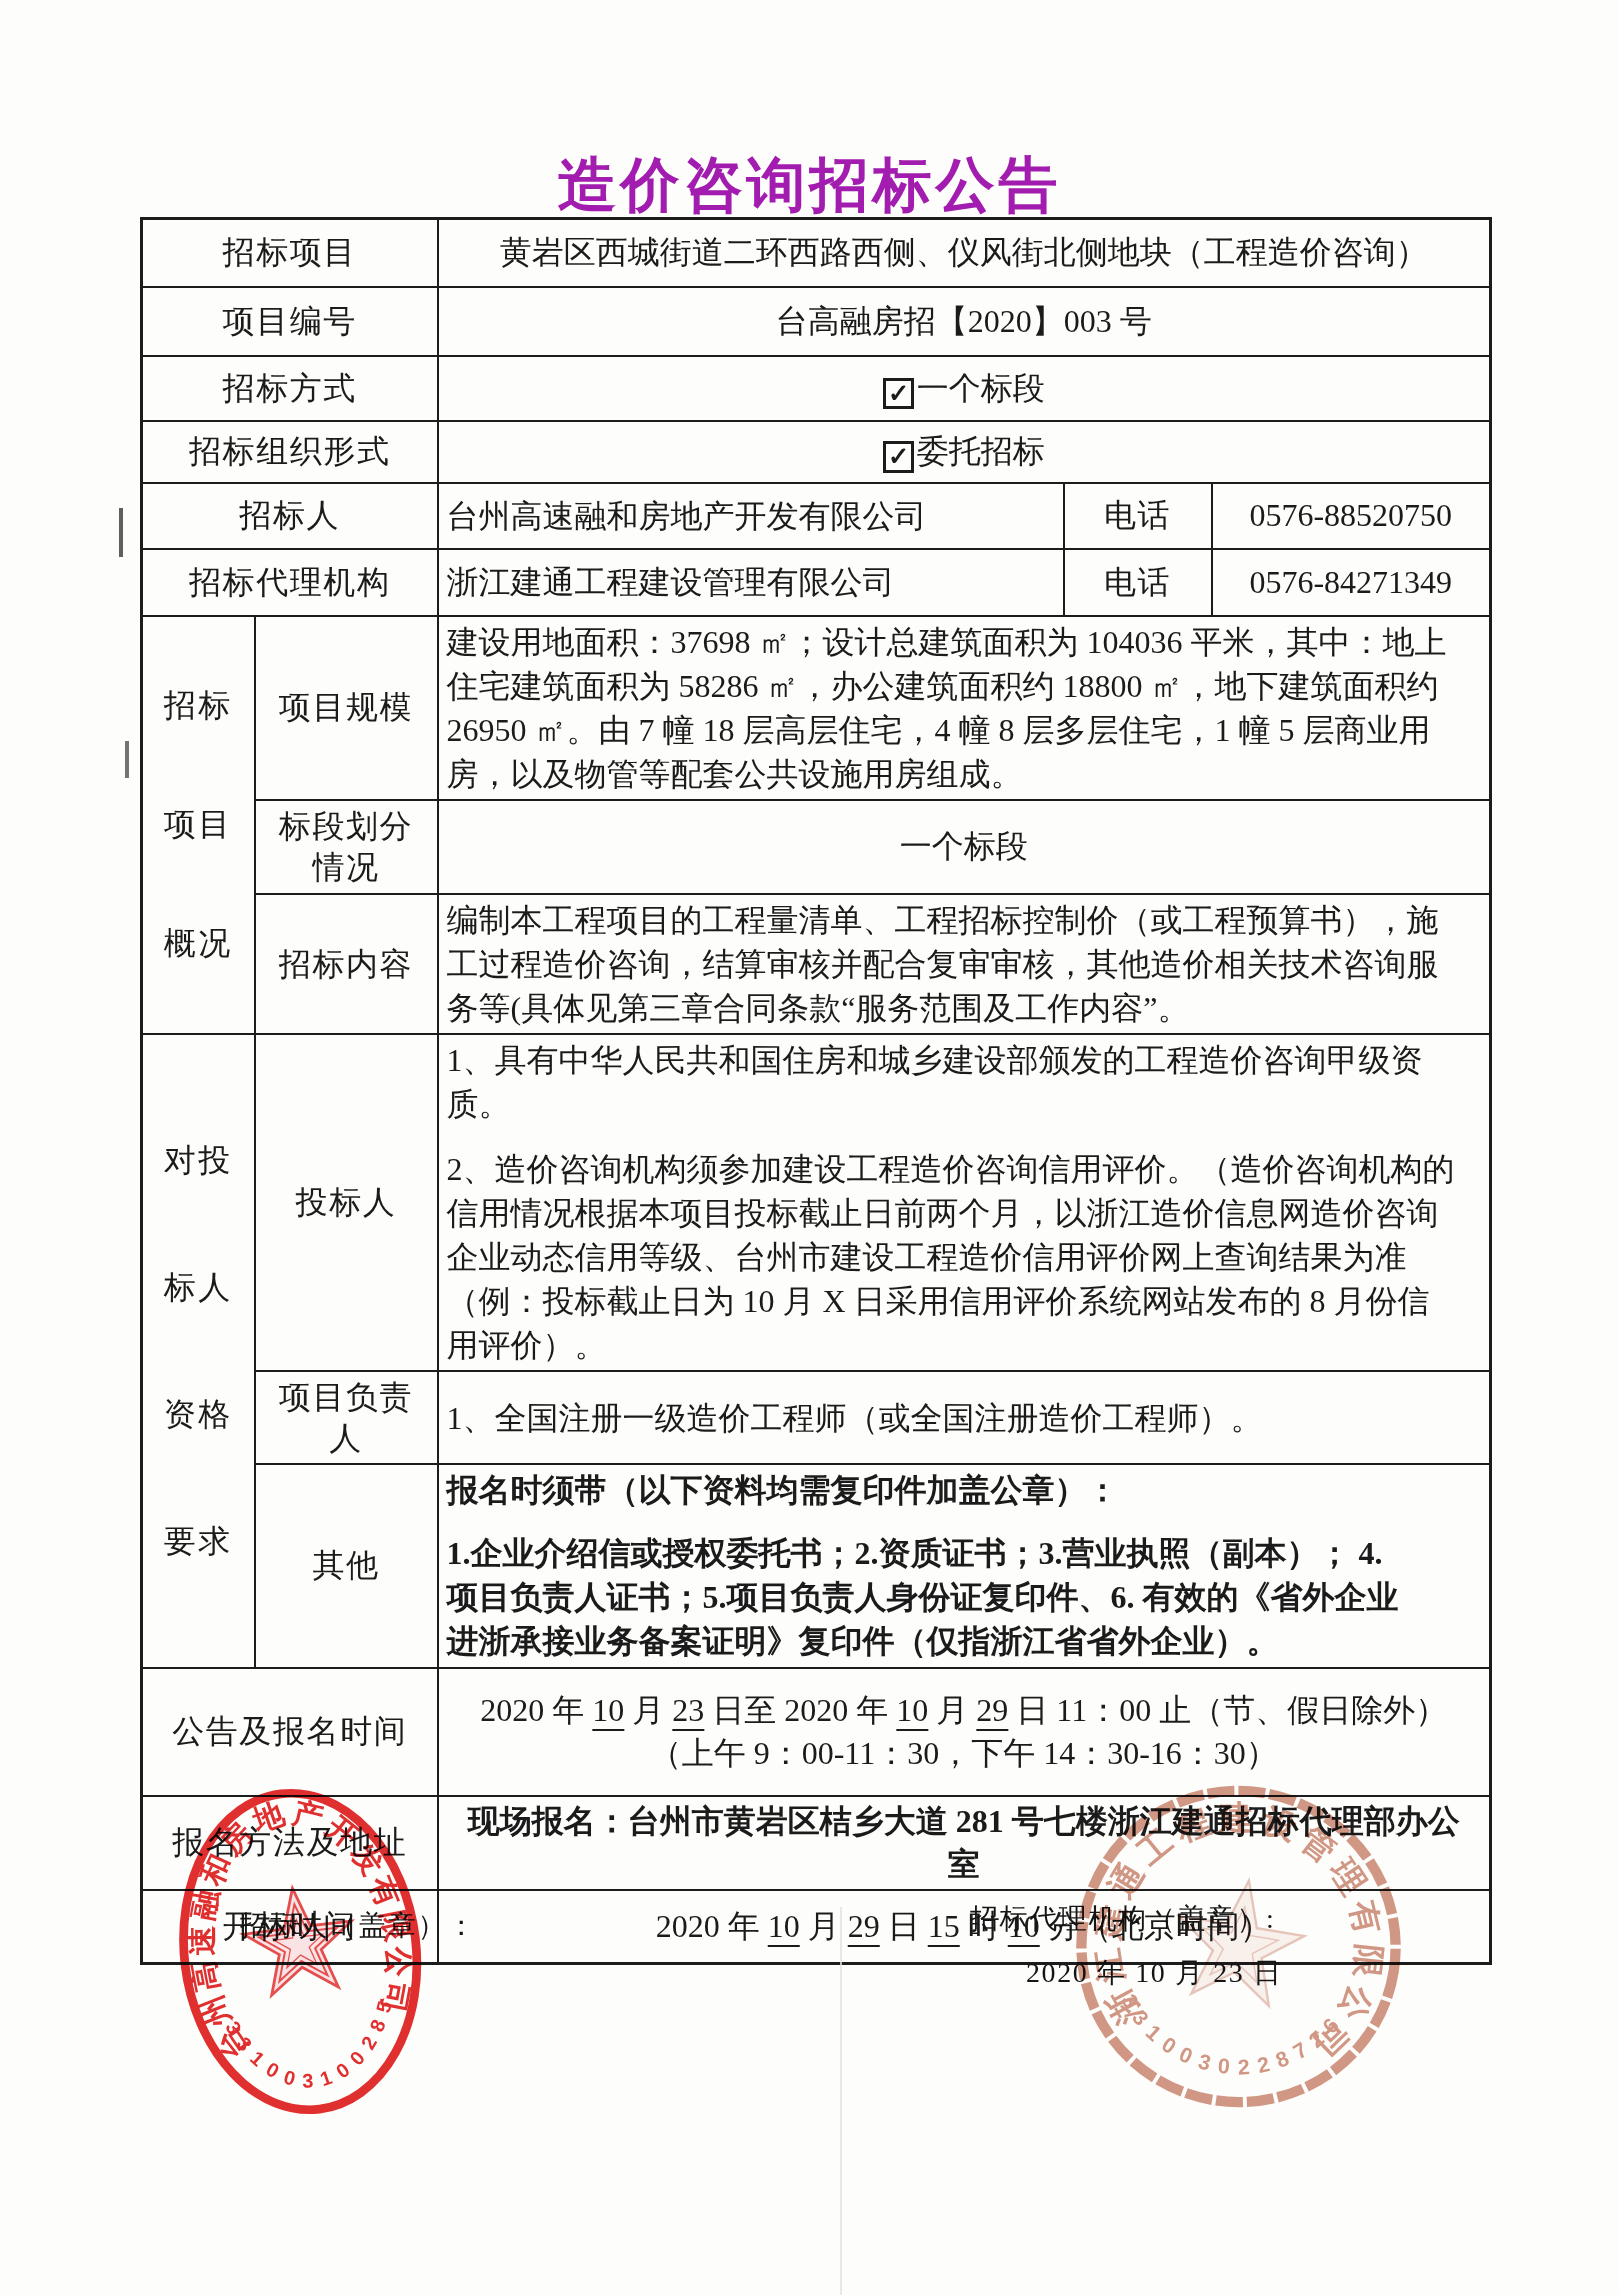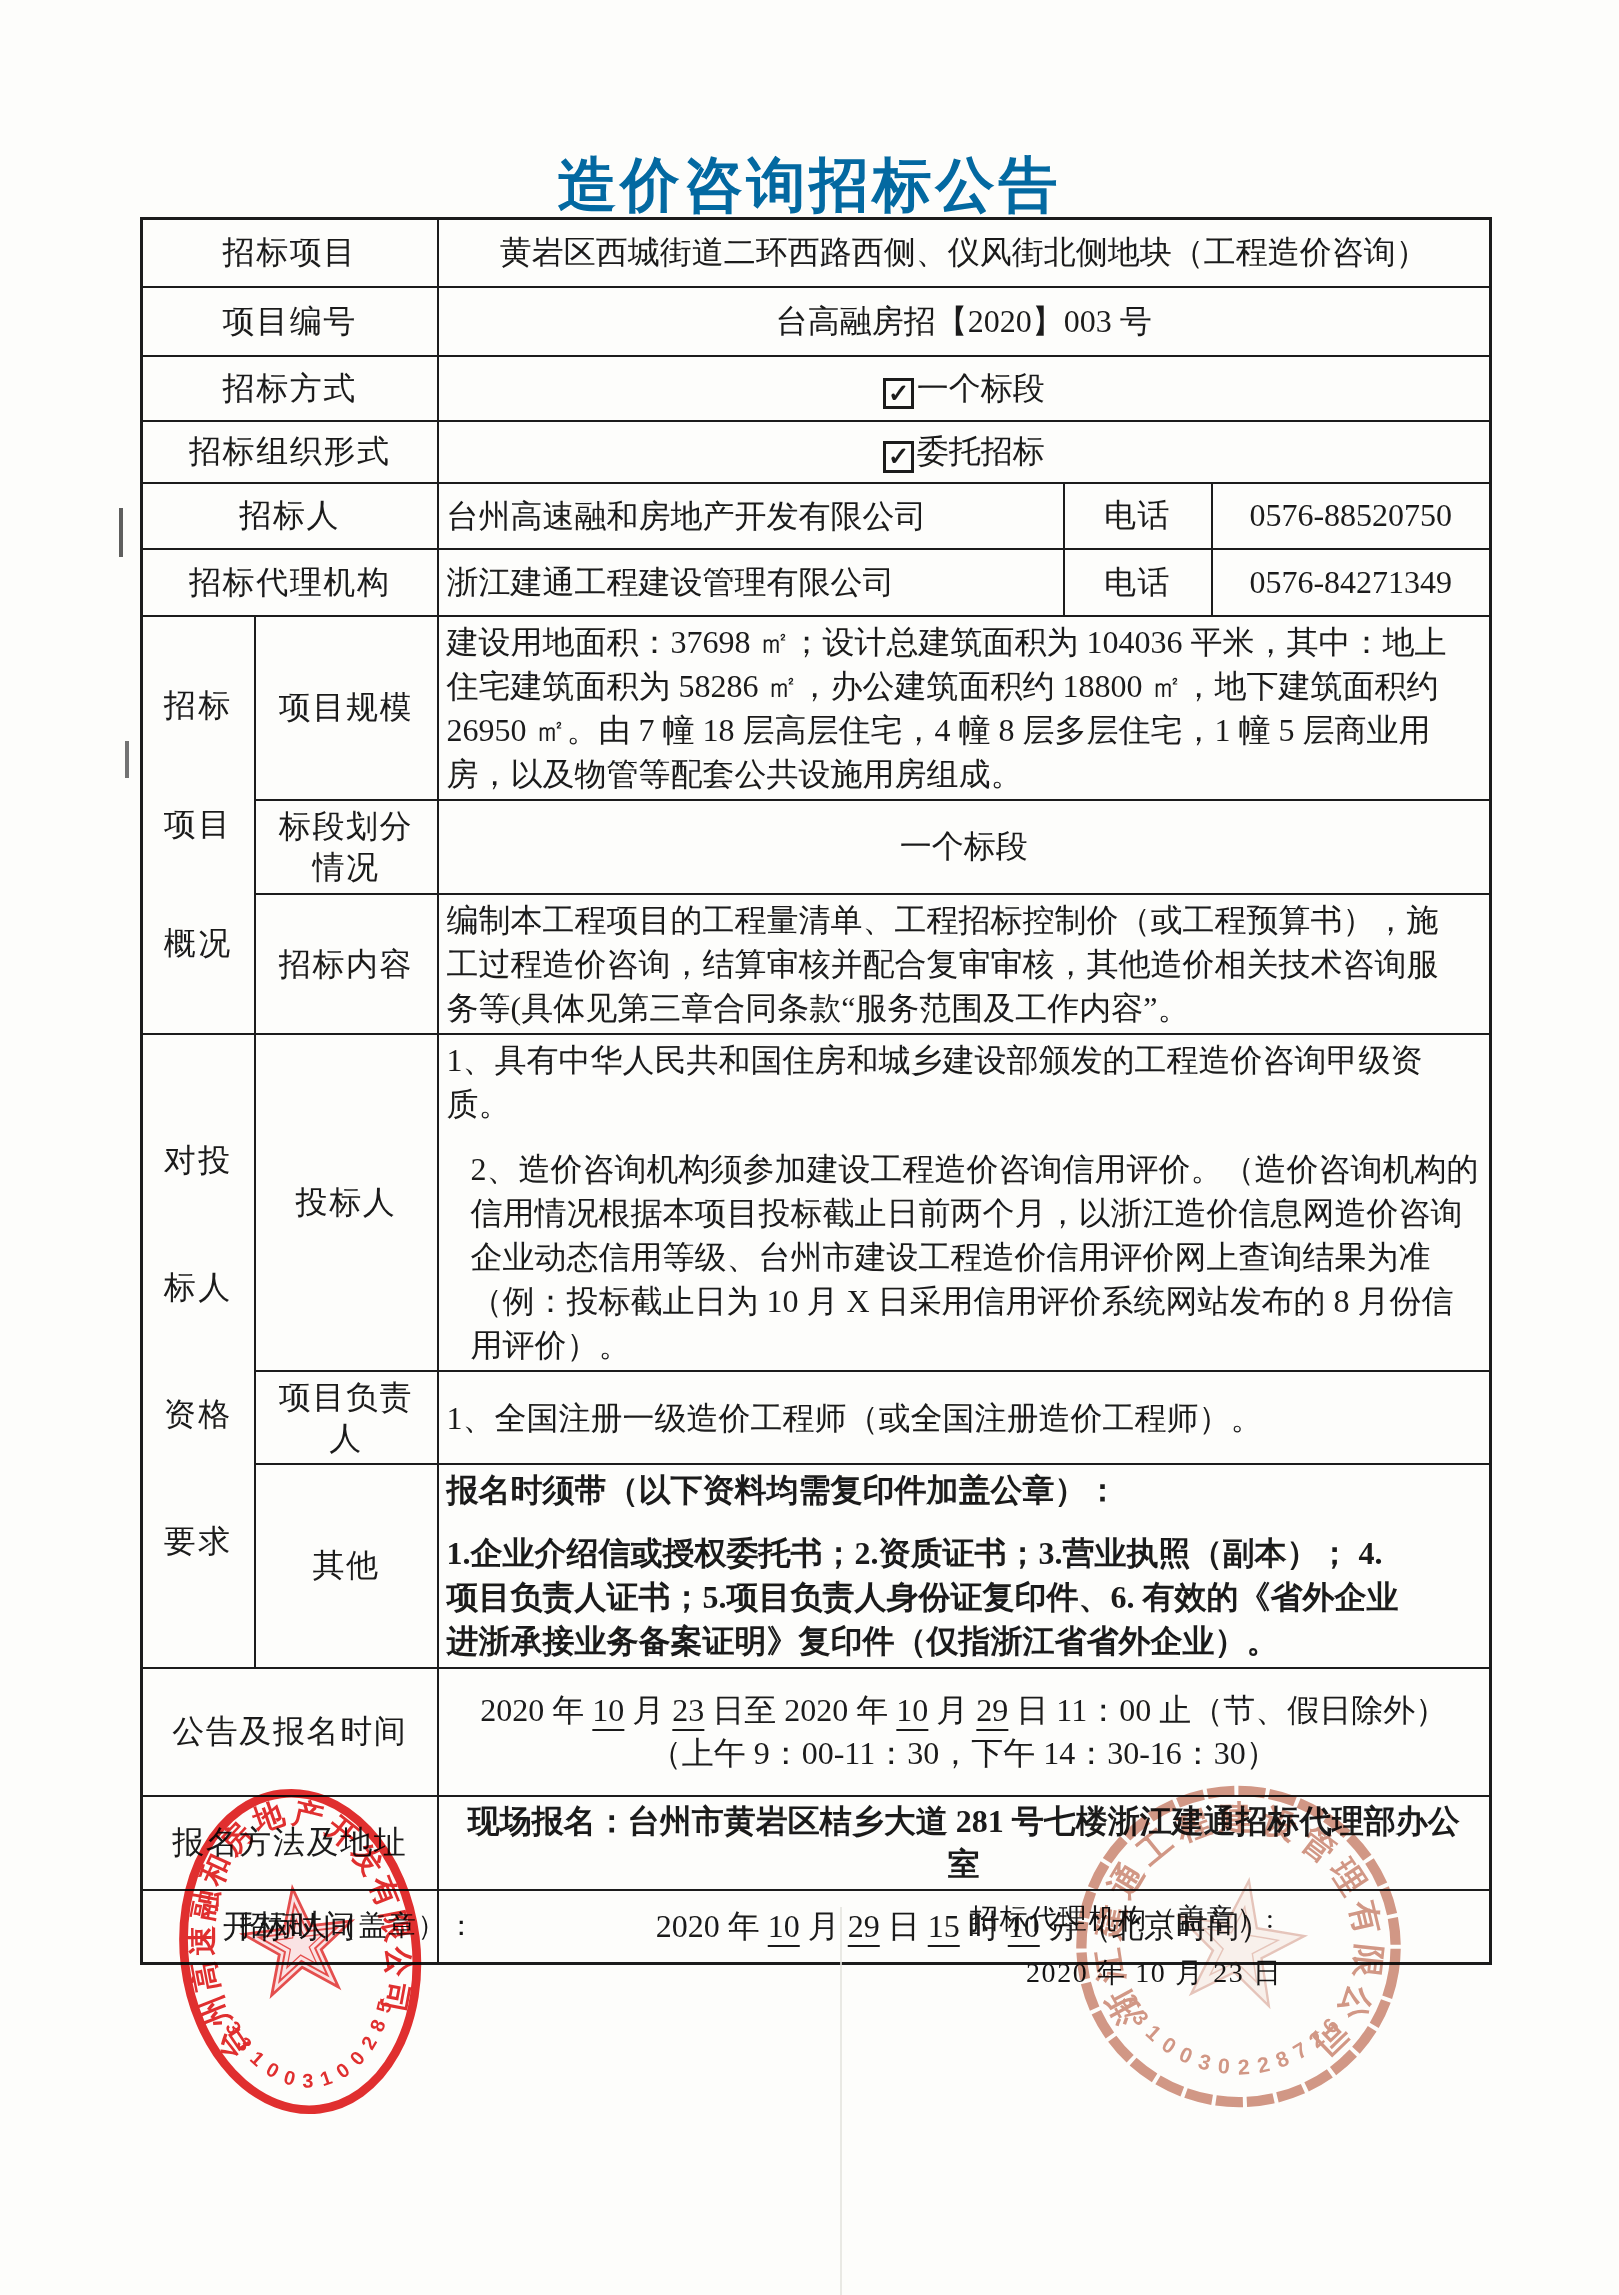--- a/index.html
+++ b/index.html
@@ -1,34 +1,34 @@
 <!DOCTYPE html>
 <html style="font-size:12.7px"><head>
 <meta charset="utf-8">
 <style>
   html,body{margin:0;padding:0;background:#ffffff;}
   .page{position:relative;width:1619px;height:2295px;background:#fdfdfb;overflow:hidden;
         font-family:"Liberation Serif","DejaVu Serif",serif;color:#1b1b1b;}
   .title{position:absolute;top:146px;left:0;width:100%;text-align:center;
          font-family:"Liberation Sans","DejaVu Sans",sans-serif;
-         font-size:59px;font-weight:700;letter-spacing:4px;color:#0369a1;}
+         font-size:59px;font-weight:700;letter-spacing:4px;color:#a21caf;}
   table.doc{position:absolute;left:140px;top:217px;width:1348px;border-collapse:collapse;
             table-layout:fixed;border:3.2px solid #1c1c1c;}
   table.doc td{border:2.4px solid #1c1c1c;font-size:32px;vertical-align:middle;
                padding:3.2px 8px;word-break:break-all;}
   td.lbl{text-align:center;letter-spacing:1.6px;line-height:41px;}
   td.outer{line-height:119px;letter-spacing:2.4px;}
   td.outer.tall{line-height:127px;}
   td.ctr{text-align:center;line-height:43px;}
   td.lft{text-align:left;padding:6.3px 16px;line-height:44px;}
   td.bold{font-weight:bold;}
   .r1{height:68px}.r2{height:69px}.r3{height:65px}.r4{height:62px}.r5{height:66px}
   .r6{height:67px}.r7{height:180px}.r8{height:94px}.r9{height:135px}.r10{height:314px}
   .r11{height:93px}.r12{height:201px}.r13{height:128px}.r14{height:91px}.r15{height:74px}
-  .para2{margin-top:20.6px;margin-left:24px;}
+  .para2{margin-top:20.6px;}
   .listpara{margin-top:19px;}
   .cbx{display:inline-block;width:25.4px;height:25.4px;border:3.2px solid #1c1c1c;
        line-height:24px;font-size:25.4px;font-weight:bold;text-align:center;
        vertical-align:-3.2px;margin-right:2.4px;}
   u{text-decoration:underline;text-decoration-thickness:2.4px;text-underline-offset:8px;}
   .foot{position:absolute;font-size:28px;color:#151515;letter-spacing:1.6px;}
   .f-tenderer{left:240px;top:1907px;}
   .f-agency{left:970px;top:1900px;}
   .f-date{left:1026px;top:1954px;}
   .f-note{left:252px;top:1994px;}

